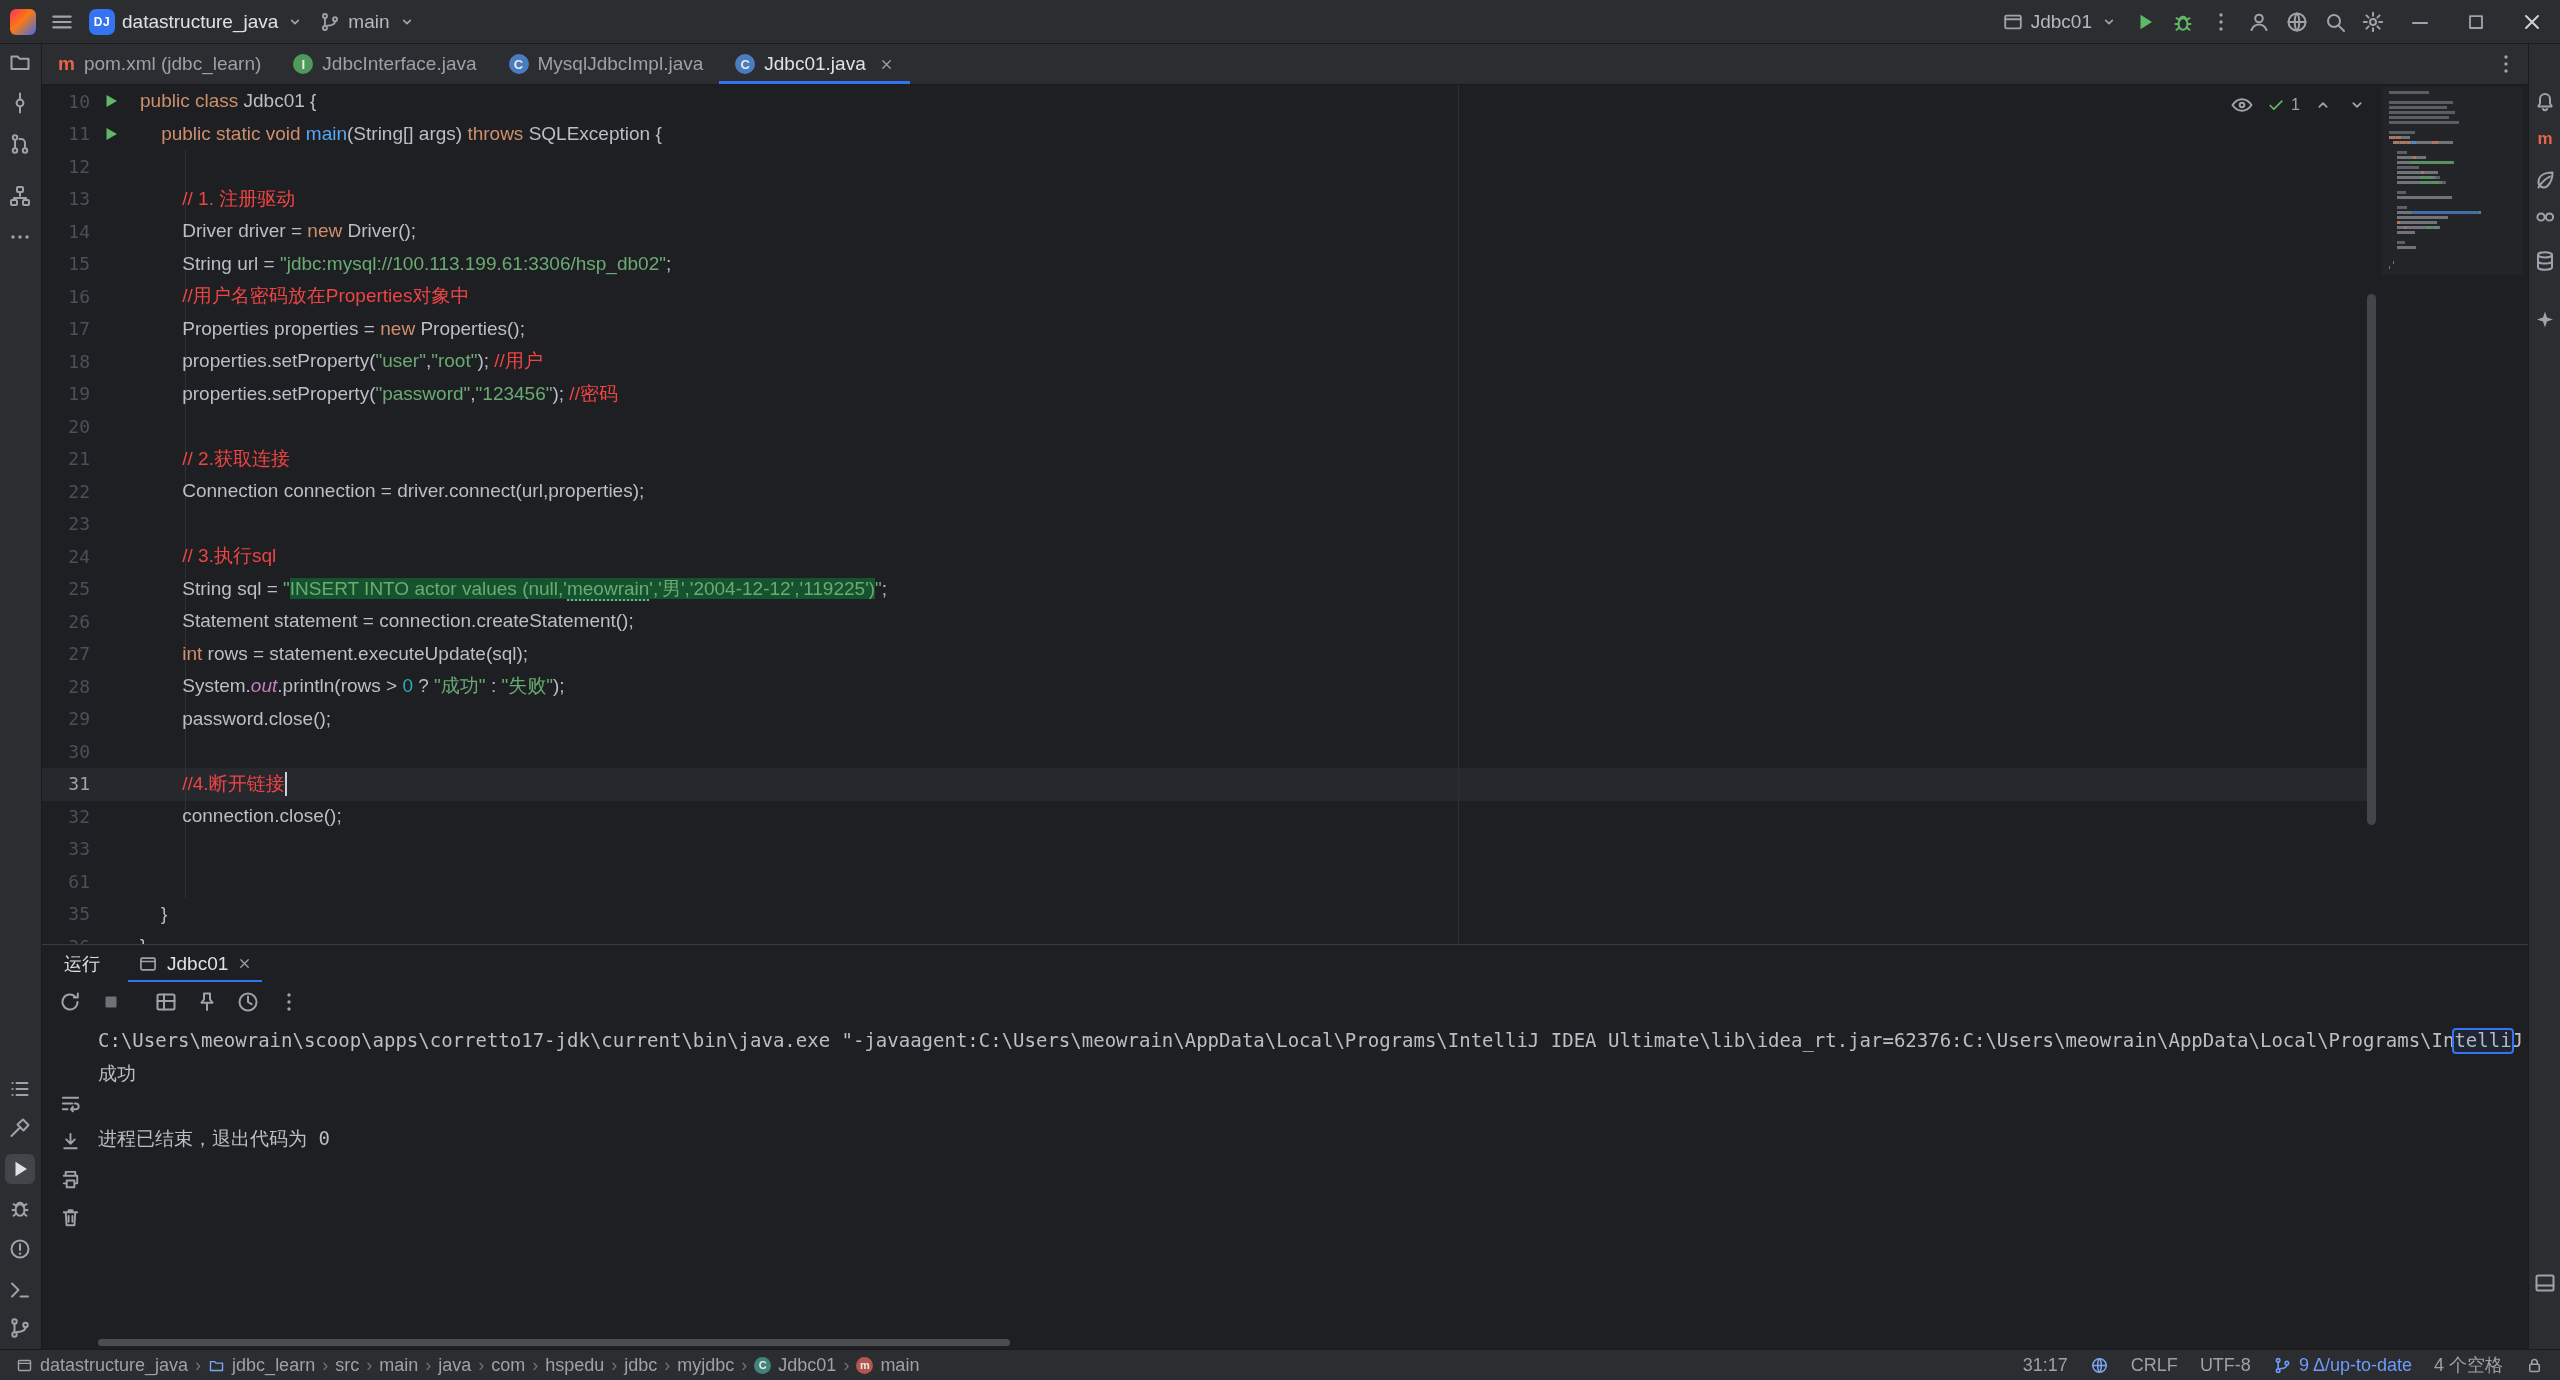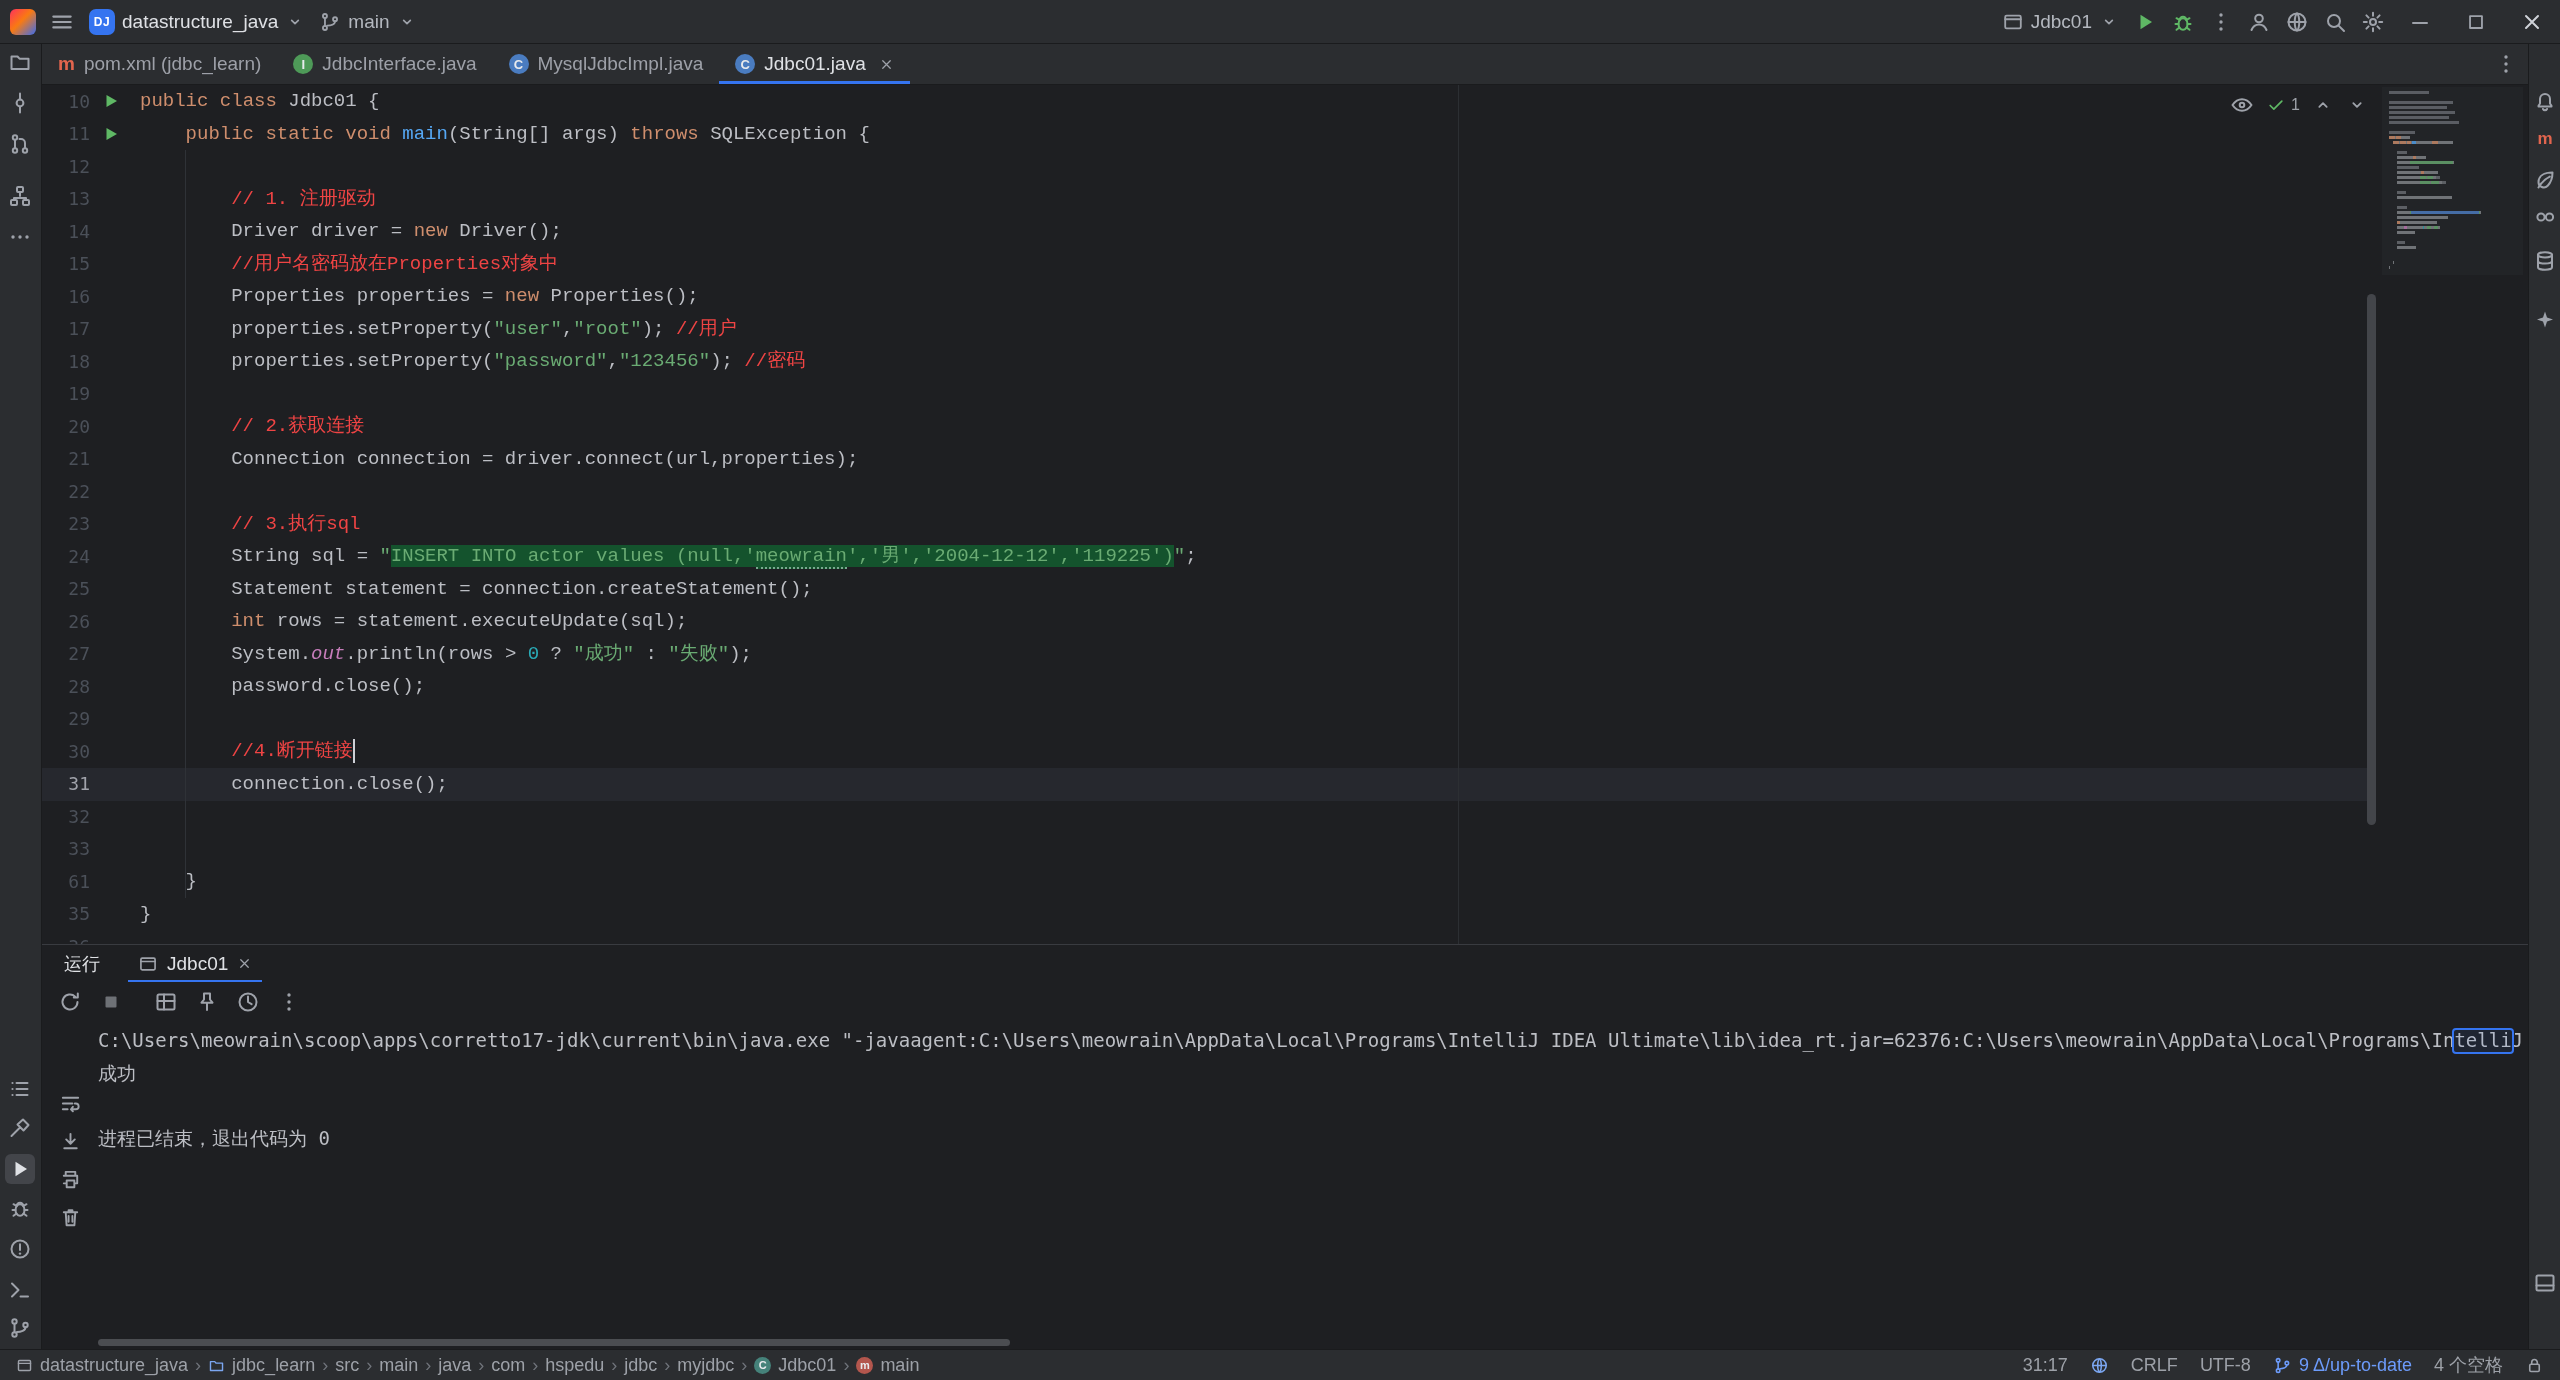--- a/index.html
+++ b/index.html
@@ -40,21 +40,21 @@
   .editor{flex:1;min-height:0;position:relative;background:#1e1f22;overflow:hidden}
   .caret-line{position:absolute;left:0;right:152px;height:33px;background:#26282e}
   .editor-cols{position:relative;display:flex}
   .gutter{width:98px;flex:none}
   .gut-row{height:32.5px;display:flex;align-items:center}
   .gut-num{width:48px;text-align:right;color:#4b5059;font-family:"DejaVu Sans Mono",monospace;font-size:18px}
   .gut-num.cur{color:#a1a3ab}
   .gut-mark{width:42px;display:flex;justify-content:center}
   .code{flex:1;position:relative;min-width:0}
   .indent-guide{position:absolute;left:45px;top:65px;height:748px;width:1px;background:#2f3237}
-  .code-row{height:32.5px;line-height:32.5px;white-space:pre;font-family:Liberation Mono, monospace;font-size:19px;position:relative}
+  .code-row{height:32.5px;line-height:32.5px;white-space:pre;font-family:Liberation Sans, sans-serif;font-size:19px;position:relative}
   .s-kw{color:#cf8e6d}.s-p{color:#bcbec4}.s-com{color:#ef4444}.s-str{color:#6aab73}
   .s-num{color:#2aacb8}.s-fld{color:#c77dbb;font-style:italic}.s-mth{color:#56a8f5}
   .s-hl{background:#14532d}
   .s-typo{border-bottom:2px dotted #79a98f}
   .caret{display:inline-block;width:2px;height:24px;background:#ced0d6;vertical-align:middle}
   .margin-guide{position:absolute;left:1416px;top:0;bottom:0;width:1px;background:#2c2f33}
   .inspections{position:absolute;top:8px;right:160px;display:flex;align-items:center;gap:12px;color:#9da1a8;font-size:16px}
   .minimap{position:absolute;top:2px;right:5px;width:141px;padding:4px 0 4px 7px;background:rgba(43,45,48,.35)}
   .mm-row{height:3px;margin-bottom:2px;display:flex}
   .mm-seg{height:3px;flex:none}
@@ -482,20 +482,21 @@
                 <span class="gut-mark"></span>
               </div>
             </div>
           <div class="code" id="code">
             <div class="indent-guide"></div>
           <div class="code-row"><span class="s-kw">public</span><span class="s-p"> </span><span class="s-kw">class</span><span class="s-p"> Jdbc01 {</span></div>
               <div class="code-row"><span class="s-p">    </span><span class="s-kw">public</span><span class="s-p"> </span><span class="s-kw">static</span><span class="s-p"> </span><span class="s-kw">void</span><span class="s-p"> </span><span class="s-mth">main</span><span class="s-p">(String[] args) </span><span class="s-kw">throws</span><span class="s-p"> SQLException {</span></div>
               <div class="code-row"></div>
               <div class="code-row"><span class="s-p">        </span><span class="s-com">// 1. 注册驱动</span></div>
               <div class="code-row"><span class="s-p">        Driver driver = </span><span class="s-kw">new</span><span class="s-p"> Driver();</span></div>
+              <div class="code-row"><span class="s-p">        String url = </span><span class="s-str">"jdbc:mysql://100.113.199.61:3306/hsp_db02"</span><span class="s-p">;</span></div>
               <div class="code-row"><span class="s-p">        </span><span class="s-com">//用户名密码放在Properties对象中</span></div>
               <div class="code-row"><span class="s-p">        Properties properties = </span><span class="s-kw">new</span><span class="s-p"> Properties();</span></div>
               <div class="code-row"><span class="s-p">        properties.setProperty(</span><span class="s-str">"user"</span><span class="s-p">,</span><span class="s-str">"root"</span><span class="s-p">); </span><span class="s-com">//用户</span></div>
               <div class="code-row"><span class="s-p">        properties.setProperty(</span><span class="s-str">"password"</span><span class="s-p">,</span><span class="s-str">"123456"</span><span class="s-p">); </span><span class="s-com">//密码</span></div>
               <div class="code-row"></div>
               <div class="code-row"><span class="s-p">        </span><span class="s-com">// 2.获取连接</span></div>
               <div class="code-row"><span class="s-p">        Connection connection = driver.connect(url,properties);</span></div>
               <div class="code-row"></div>
               <div class="code-row"><span class="s-p">        </span><span class="s-com">// 3.执行sql</span></div>
               <div class="code-row"><span class="s-p">        String sql = </span><span class="s-str">"</span><span class="s-str s-hl">INSERT INTO actor values (null,'</span><span class="s-str s-hl s-typo">meowrain</span><span class="s-str s-hl">','男','2004-12-12','119225')</span><span class="s-str">"</span><span class="s-p">;</span></div>

